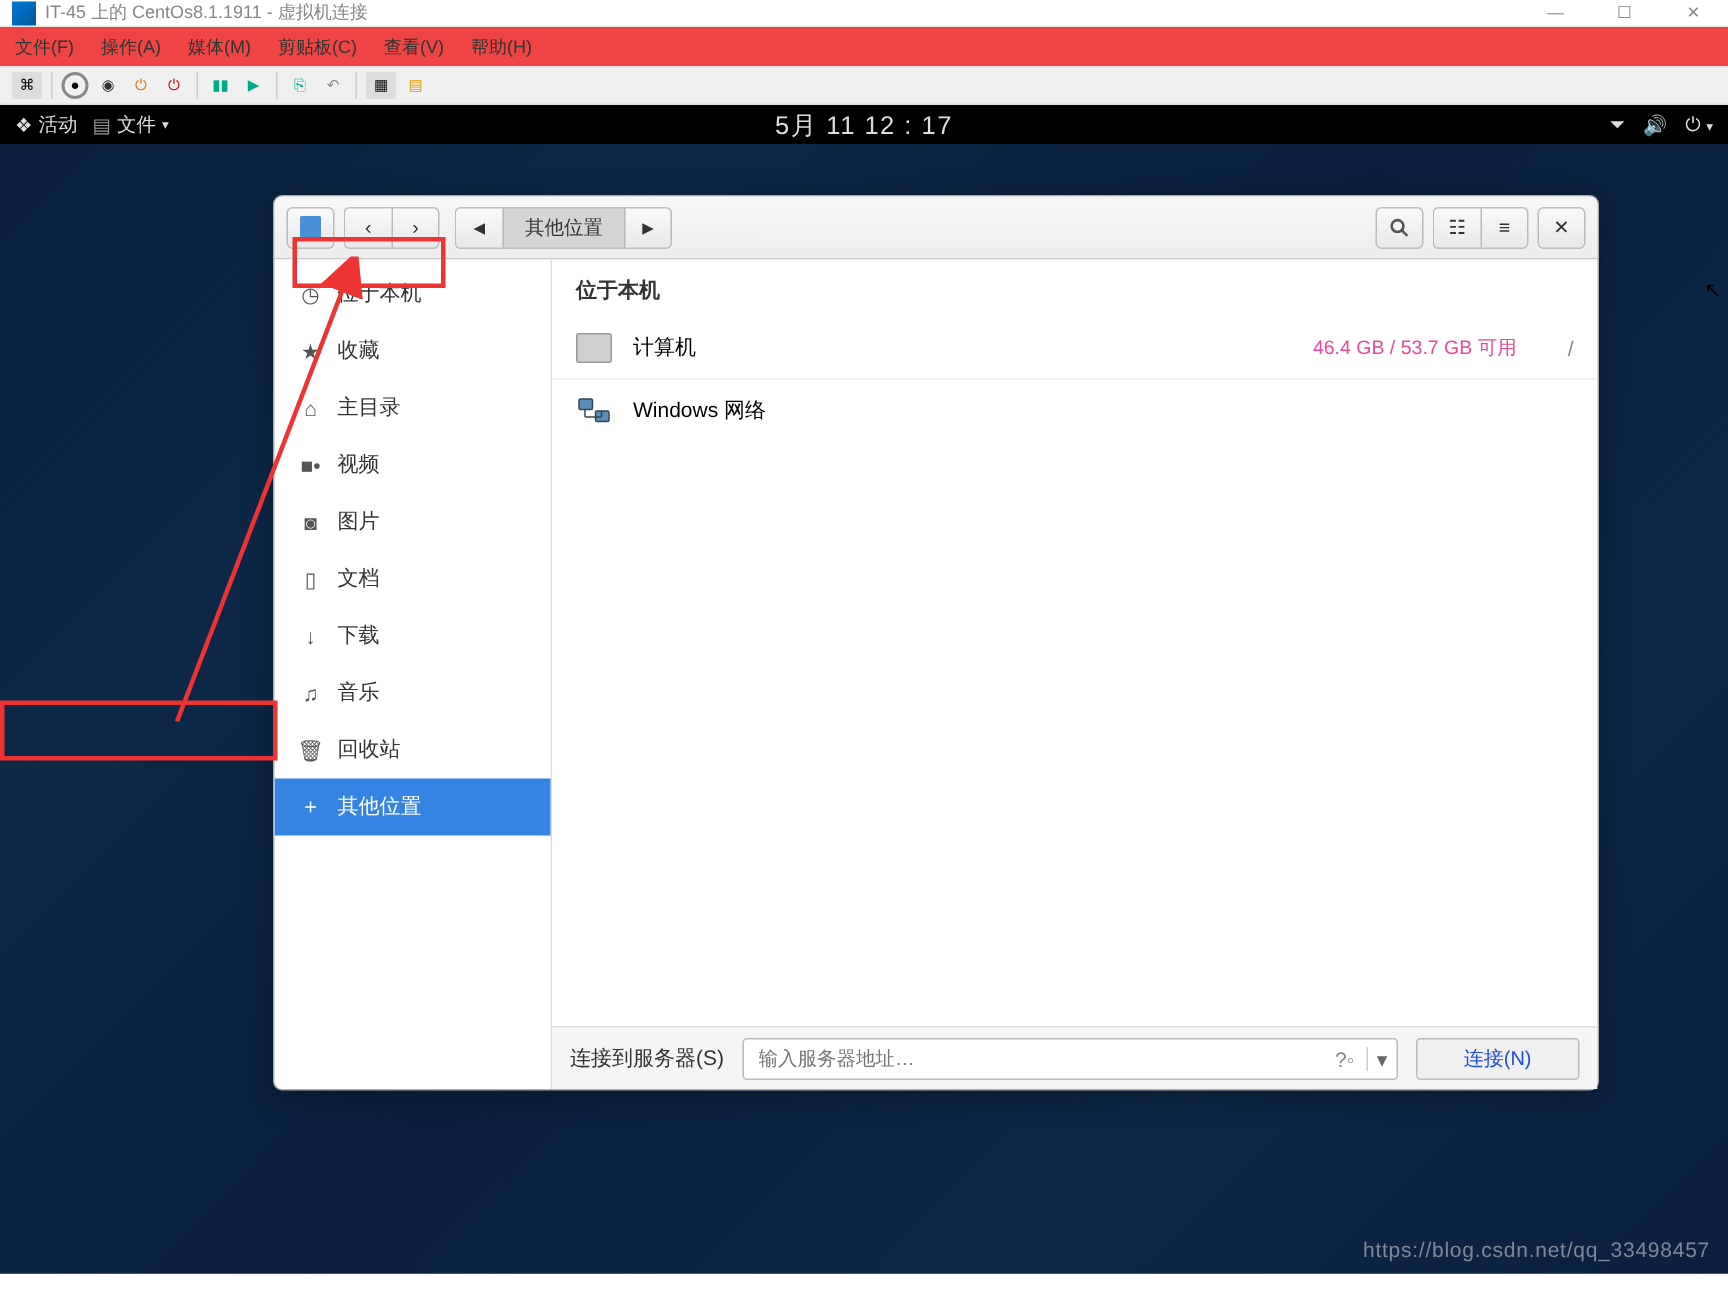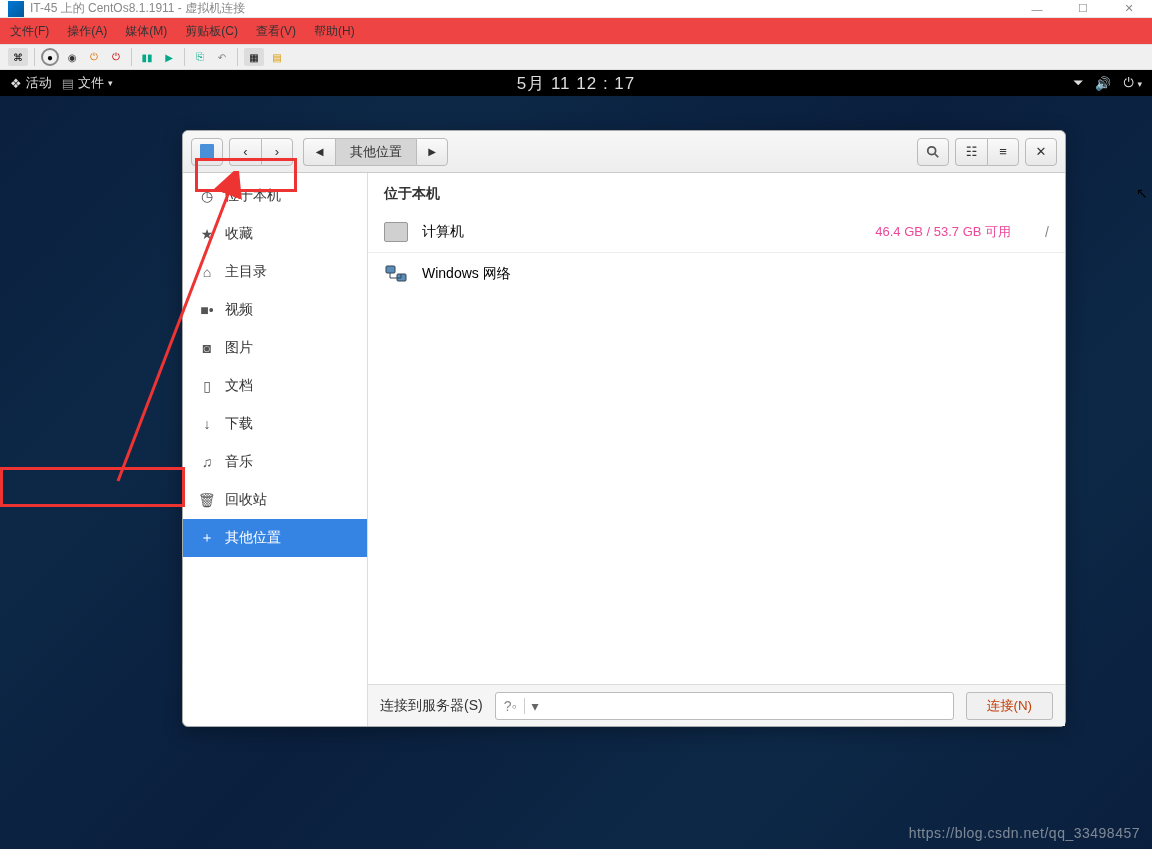--- a/index.html
+++ b/index.html
@@ -66,21 +66,21 @@
     .list-item .storage { color: #ec4899; font-size: 13px; }
     .list-item .path { color: #888; margin-left: 20px; }
     
     
     .fm-footer { height: 42px; background: #f5f5f5; border-top: 1px solid #ddd; display: flex; align-items: center; padding: 0 12px; gap: 12px; font-size: 14px; }
     .fm-footer .label { color: #333; }
     .fm-footer .input-wrap { flex: 1; display: flex; border: 1px solid #bbb; border-radius: 3px; background: #fff; height: 28px; align-items: center; }
     .fm-footer input { flex: 1; border: 0; outline: 0; padding: 0 10px; font-size: 13px; background: transparent; }
     .fm-footer .help { padding: 0 8px; color: #888; border-right: 1px solid #ccc; }
     .fm-footer .dd { padding: 0 6px; color: #666; }
-    .fm-footer .connect-btn { height: 28px; padding: 0 20px; border: 1px solid #bbb; background: #f0f0f0; border-radius: 3px; color: #c2410c; }
+    .fm-footer .connect-btn { height: 28px; padding: 0 31px; border: 1px solid #bbb; background: #f0f0f0; border-radius: 3px; color: #1d4ed8; }
     
     
     .anno-box1 { position: absolute; border: 3px solid #e33; z-index: 100; pointer-events: none; }
     .anno-box2 { position: absolute; border: 3px solid #e33; z-index: 100; pointer-events: none; }
     .anno-arrow { position: absolute; z-index: 99; pointer-events: none; }
     
     .watermark { position: absolute; bottom: 8px; right: 12px; color: rgba(220,220,220,0.55); font-size: 14px; letter-spacing: 0.5px; }
     .cursor { position: absolute; top: 185px; left: 1136px; font-size: 14px; color: #000; }
   </style>
 </head>
@@ -236,20 +236,21 @@
                   <line x1="6" y1="9" x2="6" y2="14" stroke="#345"></line>
                   <line x1="6" y1="14" x2="17" y2="14" stroke="#345"></line>
                   <line x1="17" y1="14" x2="17" y2="10" stroke="#345"></line>
                 </svg></div>
             <span class="label">Windows 网络</span>
           </div>
           <div style="flex:1"></div>
           <div class="fm-footer">
             <span class="label">连接到服务器(S)</span>
             <div class="input-wrap">
+              <input placeholder="输入服务器地址…" style="">
               <span class="help">?◦</span>
               <span class="dd">▾</span>
             </div>
             <button class="connect-btn">连接(N)</button>
           </div>
         </div>
       </div>
     </div>
 
     <div class="anno-box1" style="left:195px;top:88px;width:102px;height:34px"></div>

